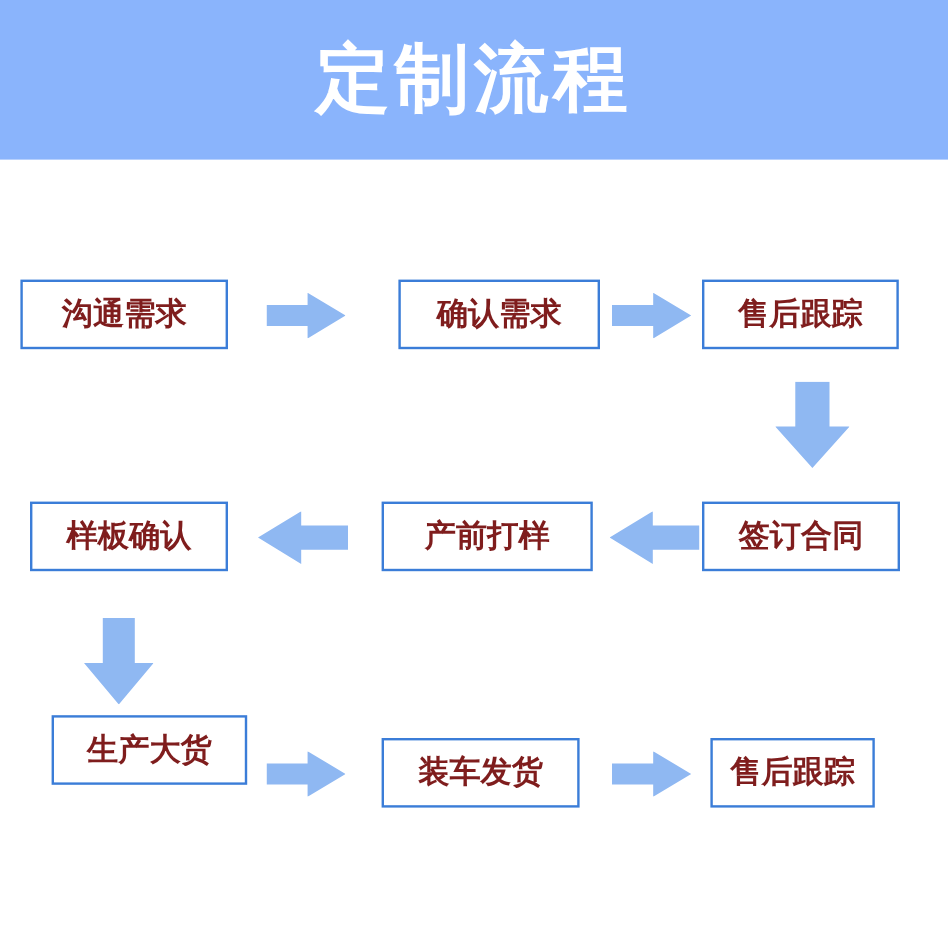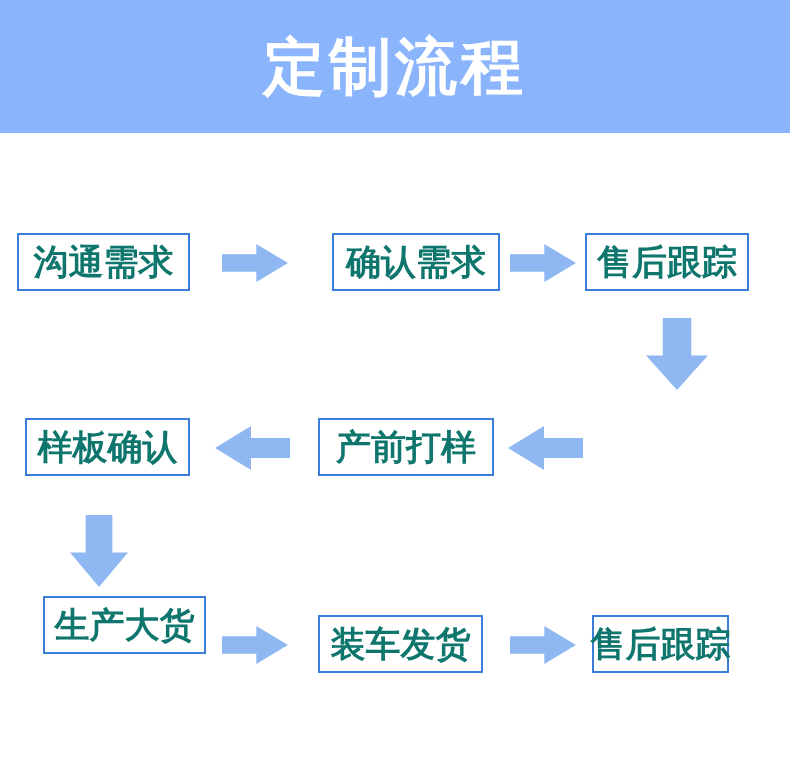--- a/index.html
+++ b/index.html
@@ -52,22 +52,22 @@
 
   
   .flow-box {
     position: absolute;
     box-sizing: border-box;
     background: #ffffff;
     border: 2px solid #3b7dd8;
     display: flex;
     align-items: center;
     justify-content: center;
-    color: #0f766e;
-    font-size: 35px;
+    color: #7f1d1d;
+    font-size: 26px;
     font-weight: bold;
     line-height: 1;
     white-space: nowrap;
     letter-spacing: 0px;
   }
   .flow-box .box-label {
     display: block;
     transform: translateY(-1px);
   }
 
@@ -118,20 +118,23 @@
   </div>
 
   <div class="arrow arrow-left" style="left:215px; top:426px; width:75px; height:44px;"></div>
 
   <div class="flow-box" style="left:318px; top:418px; width:176px; height:58px;">
     <span class="box-label">产前打样</span>
   </div>
 
   <div class="arrow arrow-left" style="left:508px; top:426px; width:75px; height:44px;"></div>
 
+  <div class="flow-box" style="left:585px; top:418px; width:165px; height:58px;">
+    <span class="box-label">签订合同</span>
+  </div>
 
   <div class="arrow arrow-down" style="left:70px; top:515px; width:58px; height:72px;"></div>
 
   <div class="flow-box" style="left:27px;  top:596px; width:163px; height:58px;margin-left:16px;">
     <span class="box-label">生产大货</span>
   </div>
 
   <div class="arrow arrow-right" style="left:222px; top:626px; width:66px; height:38px;"></div>
 
   <div class="flow-box" style="left:318px; top:615px; width:165px; height:58px;">

